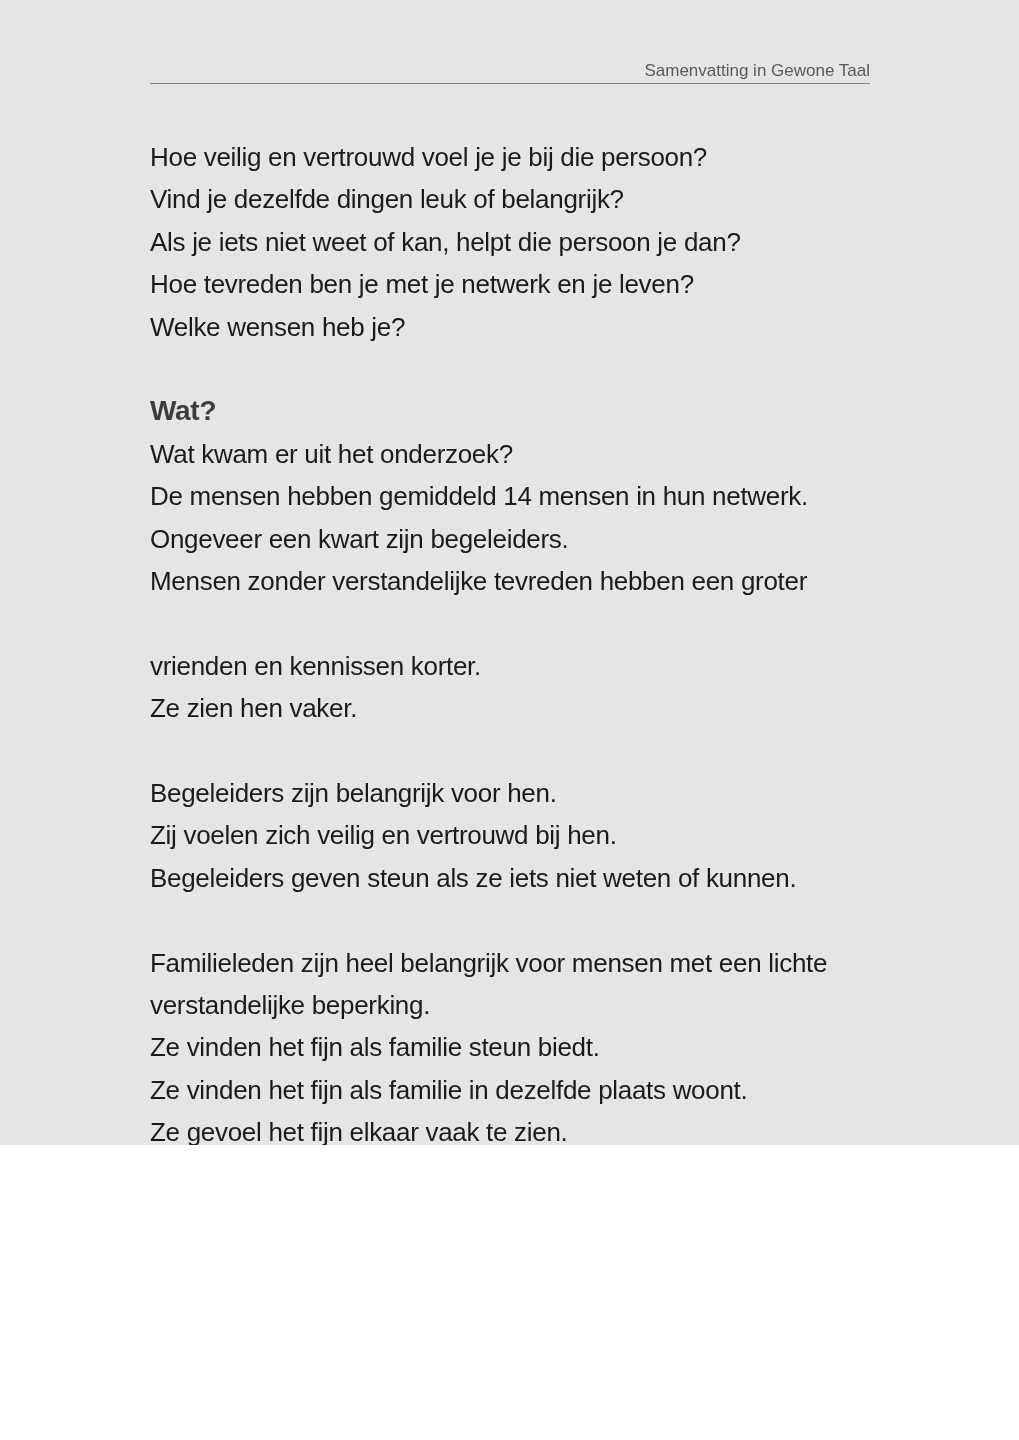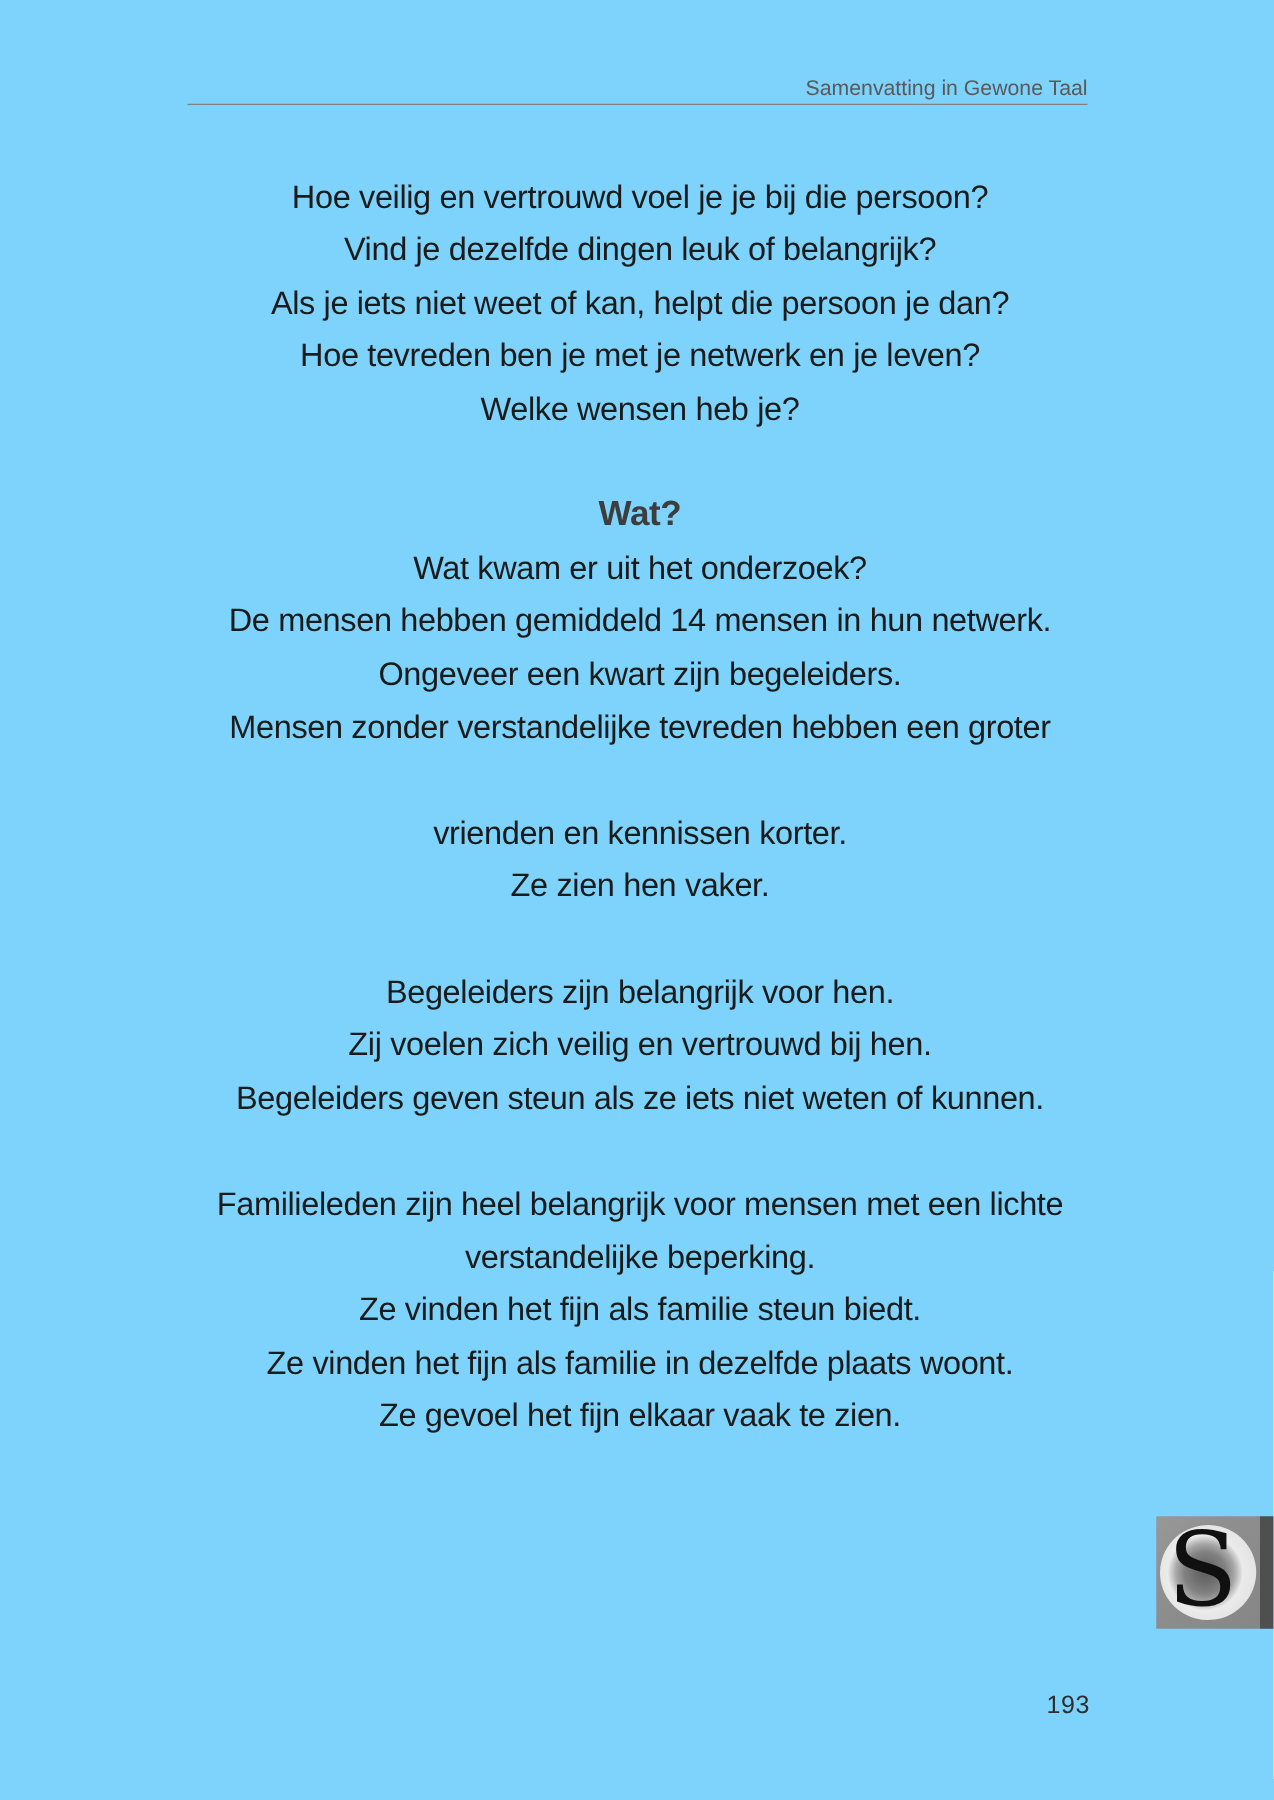--- a/index.html
+++ b/index.html
@@ -1,35 +1,34 @@
 <!DOCTYPE html>
 <html style="--body_text: #1b1b1b; --heading_text: #3d3d3d; --header_text: #595959; --rule: #828282; --page_number: #2e2e2e; --tab_strip: #4f4f4f;"><head>
 <meta charset="utf-8">
 <style>
   html,body{margin:0;padding:0;background:#ffffff;}
   .page{
     position:relative;
-    width:1019px;height:1440px;
-    background:#7dd3fc;
+    width:1019px;height:1145px;
+    background:#e5e5e5;
     font-family:"Liberation Sans",sans-serif;
     overflow:hidden;
   }
   .running-header{
     position:absolute;left:150px;top:61px;width:720px;
     text-align:right;
     font-size:17px;line-height:19px;
     color:var(--header_text,#595959);
     padding-bottom:3px;
     border-bottom:1px solid var(--rule,#828282);
   }
   .body-text{
     position:absolute;left:150px;top:136px;width:724px;
     font-size:26px;line-height:42.4px;letter-spacing:-0.3px;
     color:var(--body_text,#1b1b1b);
-    text-align:center;
   }
   .para{margin:0 0 42.4px 0;}
   .line{white-space:nowrap;}
   .heading{
     margin:0;font-size:28px;line-height:42.4px;
     font-weight:bold;color:var(--heading_text,#3d3d3d);
   }
   .page-number{
     position:absolute;left:150px;top:1353px;width:722px;
     text-align:right;font-size:20px;letter-spacing:0.5px;

